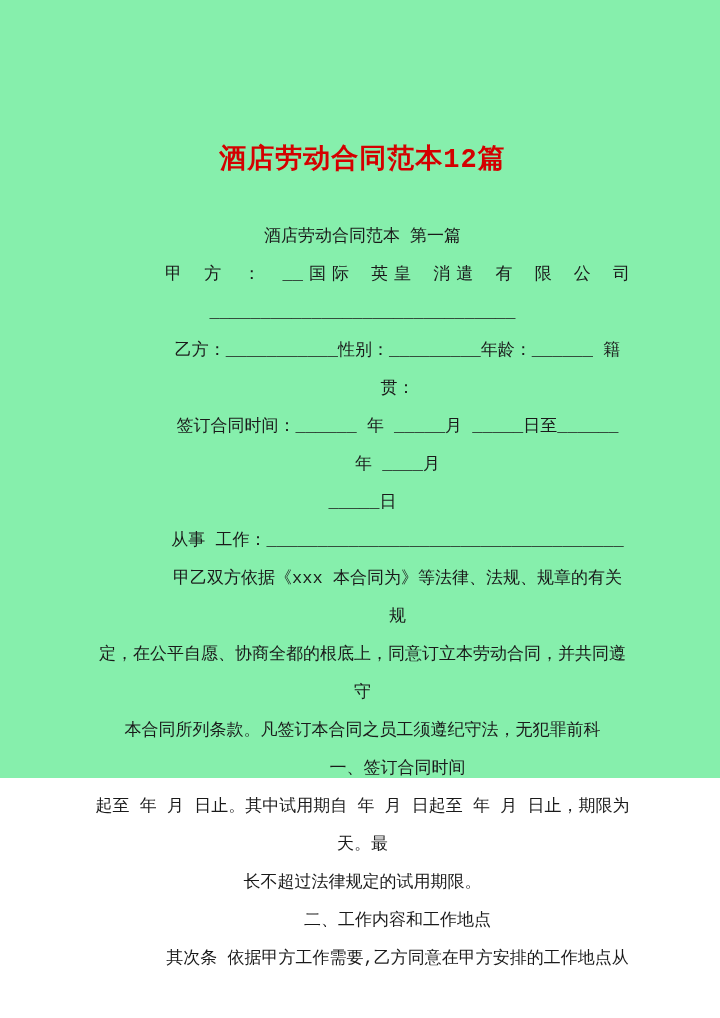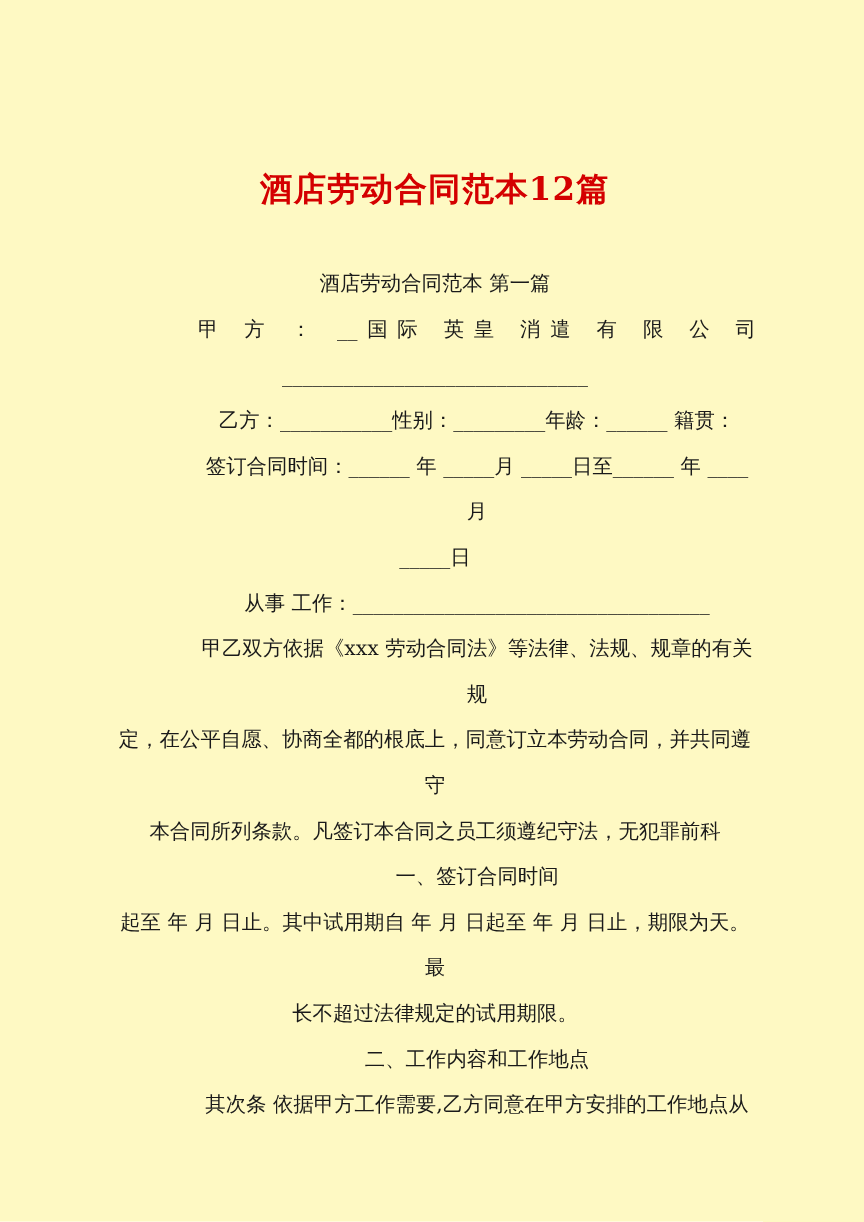--- a/index.html
+++ b/index.html
@@ -9,24 +9,25 @@
   }
   body {
     width: 720px;
     height: 1018px;
     overflow: hidden;
     font-family: "DejaVu Serif", "Liberation Serif", serif;
     color: #1a1a1a;
   }
   .page {
     width: 720px;
-    height: 1018px;
-    background: #fef9c3;
+    height: 778px;
+    background: #86efac;
     box-sizing: border-box;
     padding: 140px 90px 0 95px;
+    font-family: Liberation Mono, monospace;
   }
   .title {
     margin: 0 0 42px 0;
     text-align: center;
     font-size: 27px;
     font-weight: bold;
     letter-spacing: 1px;
   }
   .doc-body {
     width: 100%;
@@ -52,21 +53,21 @@
 <div class="page">
   <h1 class="title" style="color: rgb(212, 0, 0);">酒店劳动合同范本12篇</h1>
   <div class="doc-body">
     <div class="para">酒店劳动合同范本 第一篇</div>
     <div class="para indent spread">甲 方 ： __国际 英皇 消遣 有 限 公 司</div>
     <div class="para">______________________________</div>
     <div class="para indent">乙方：___________性别：_________年龄：______ 籍贯：</div>
     <div class="para indent">签订合同时间：______ 年 _____月 _____日至______ 年 ____月</div>
     <div class="para">_____日</div>
     <div class="para indent">从事 工作：___________________________________</div>
-    <div class="para indent">甲乙双方依据《xxx 劳动合同法》等法律、法规、规章的有关规</div>
+    <div class="para indent">甲乙双方依据《xxx 本合同为》等法律、法规、规章的有关规</div>
     <div class="para">定，在公平自愿、协商全都的根底上，同意订立本劳动合同，并共同遵守</div>
     <div class="para">本合同所列条款。凡签订本合同之员工须遵纪守法，无犯罪前科</div>
     <div class="para indent">一、签订合同时间</div>
     <div class="para">起至 年 月 日止。其中试用期自 年 月 日起至 年 月 日止，期限为天。最</div>
     <div class="para">长不超过法律规定的试用期限。</div>
     <div class="para indent">二、工作内容和工作地点</div>
     <div class="para indent">其次条 依据甲方工作需要,乙方同意在甲方安排的工作地点从</div>
 
   </div>
 </div>

